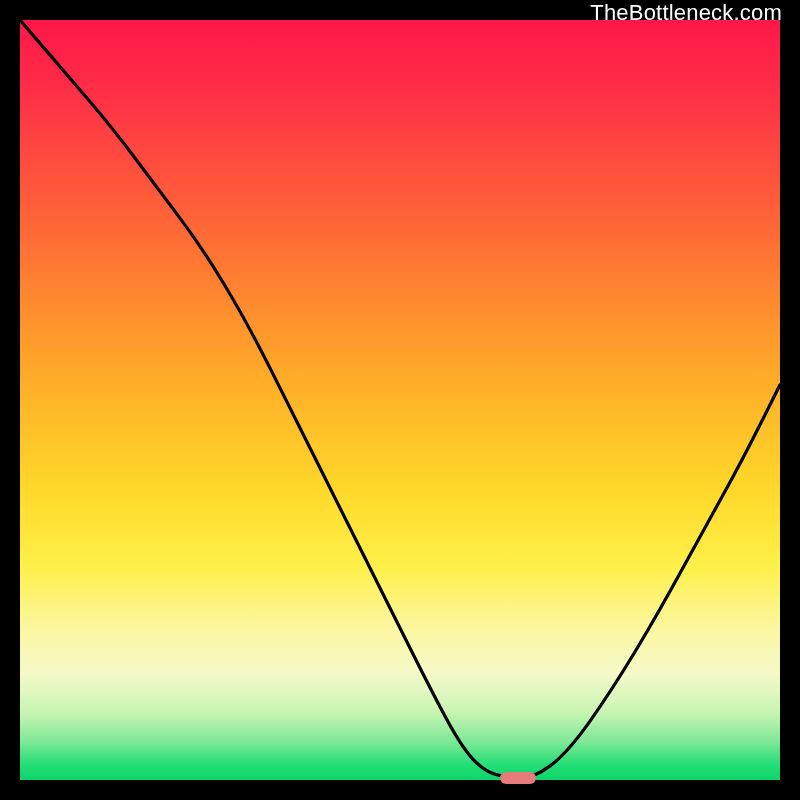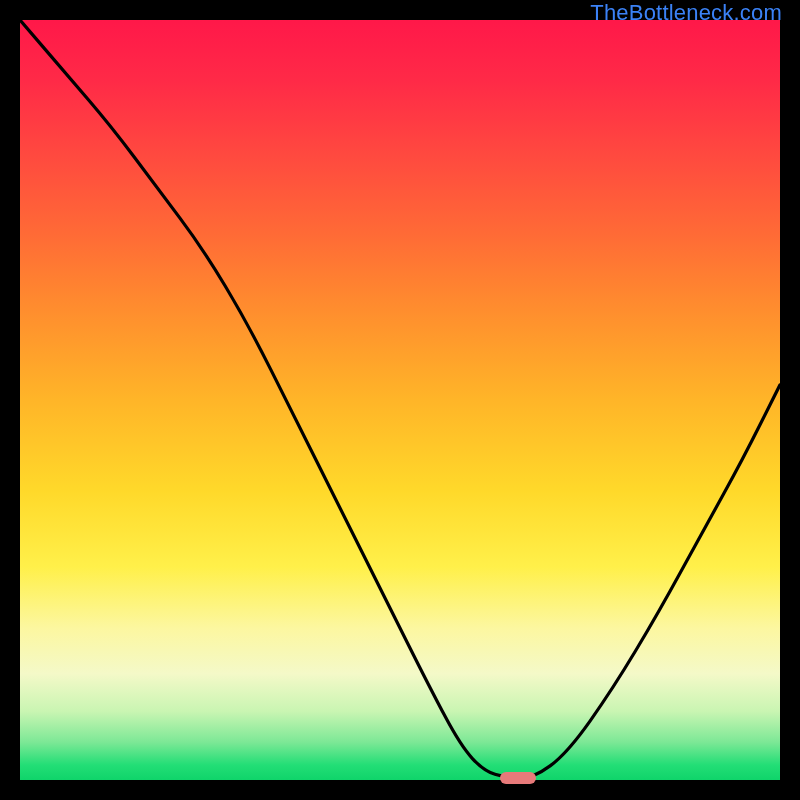--- a/index.html
+++ b/index.html
@@ -53,21 +53,21 @@
     width: 36px;
     height: 12px;
     border-radius: 6px;
     background: #e77a7a; 
     transform: translate(-50%, -50%);
   }
   .watermark {
     position: absolute;
     top: 0px;
     right: 18px;
-    color: #3b82f6;
+    color: #ffffff;
     font-size: 22px;
     font-weight: 500;
     letter-spacing: 0.2px;
     user-select: none;
   }
 </style>
 </head>
 <body>
 
 <div class="chart-container">

